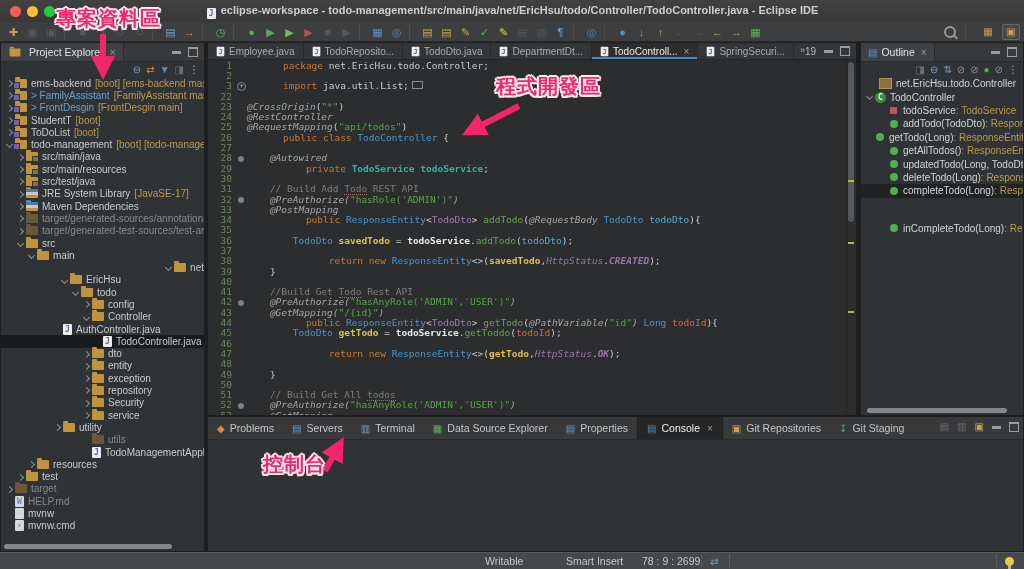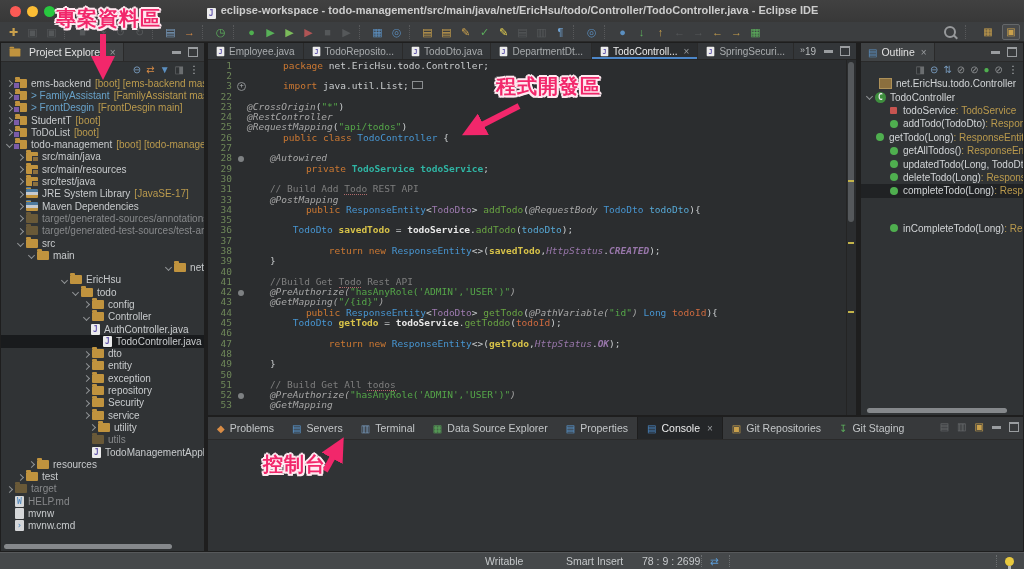--- a/index.html
+++ b/index.html
@@ -325,21 +325,21 @@
       <span class="t-row" style="padding-left: 81px;">
         <span class="tw c"></span>
         <span class="fi"></span>
         <span class="t-lab">config</span>
       </span>
       <span class="t-row" style="padding-left: 81px;">
         <span class="tw e"></span>
         <span class="fi"></span>
         <span class="t-lab">Controller</span>
       </span>
-      <span class="t-row" style="padding-left: 80px;">
+      <span class="t-row" style="padding-left: 52px;">
         <span class="tw "></span>
         <span class="jf"></span>
         <span class="t-lab">AuthController.java</span>
       </span>
       <span class="t-row sel" style="padding-left: 92px;">
         <span class="tw "></span>
         <span class="jf"></span>
         <span class="t-lab">TodoController.java</span>
       </span>
       <span class="t-row" style="padding-left: 81px;">
@@ -365,21 +365,21 @@
       <span class="t-row" style="padding-left: 81px;">
         <span class="tw c"></span>
         <span class="fi"></span>
         <span class="t-lab">Security</span>
       </span>
       <span class="t-row" style="padding-left: 81px;">
         <span class="tw c"></span>
         <span class="fi"></span>
         <span class="t-lab">service</span>
       </span>
-      <span class="t-row" style="padding-left: 87px;">
+      <span class="t-row" style="padding-left: 52px;">
         <span class="tw c"></span>
         <span class="fi"></span>
         <span class="t-lab">utility</span>
       </span>
       <span class="t-row dim" style="padding-left: 81px;">
         <span class="tw "></span>
         <span class="fi dim"></span>
         <span class="t-lab">utils</span>
       </span>
       <span class="t-row" style="padding-left: 81px;">
@@ -518,20 +518,25 @@
         <span class="ln">30</span>
         <span class="fold "></span>
         <span class="c-txt"></span>
       </span>
       <span class="c-line">
         <span class="ln">31</span>
         <span class="fold "></span>
         <span class="c-txt"><span class="tk-cmt">    // Build Add </span><span class="tk-cmtU">Todo</span><span class="tk-cmt"> REST API</span></span>
       </span>
       <span class="c-line">
+        <span class="ln">32</span>
+        <span class="fold dot"></span>
+        <span class="c-txt"><span class="tk-ann">    @PreAuthorize(</span><span class="tk-str">"hasRole('ADMIN')"</span><span class="tk-ann">)</span></span>
+      </span>
+      <span class="c-line">
         <span class="ln">33</span>
         <span class="fold "></span>
         <span class="c-txt"><span class="tk-ann">    @PostMapping</span></span>
       </span>
       <span class="c-line">
         <span class="ln">34</span>
         <span class="fold "></span>
         <span class="c-txt"><span class="tk-kw">    public </span><span class="tk-tb">ResponseEntity</span><span class="tk-pl">&lt;</span><span class="tk-tp">TodoDto</span><span class="tk-pl">&gt; </span><span class="tk-mg">addTodo</span><span class="tk-pl">(</span><span class="tk-ann">@RequestBody </span><span class="tk-tb">TodoDto </span><span class="tk-prb">todoDto</span><span class="tk-pl">){</span></span>
       </span>
       <span class="c-line">

